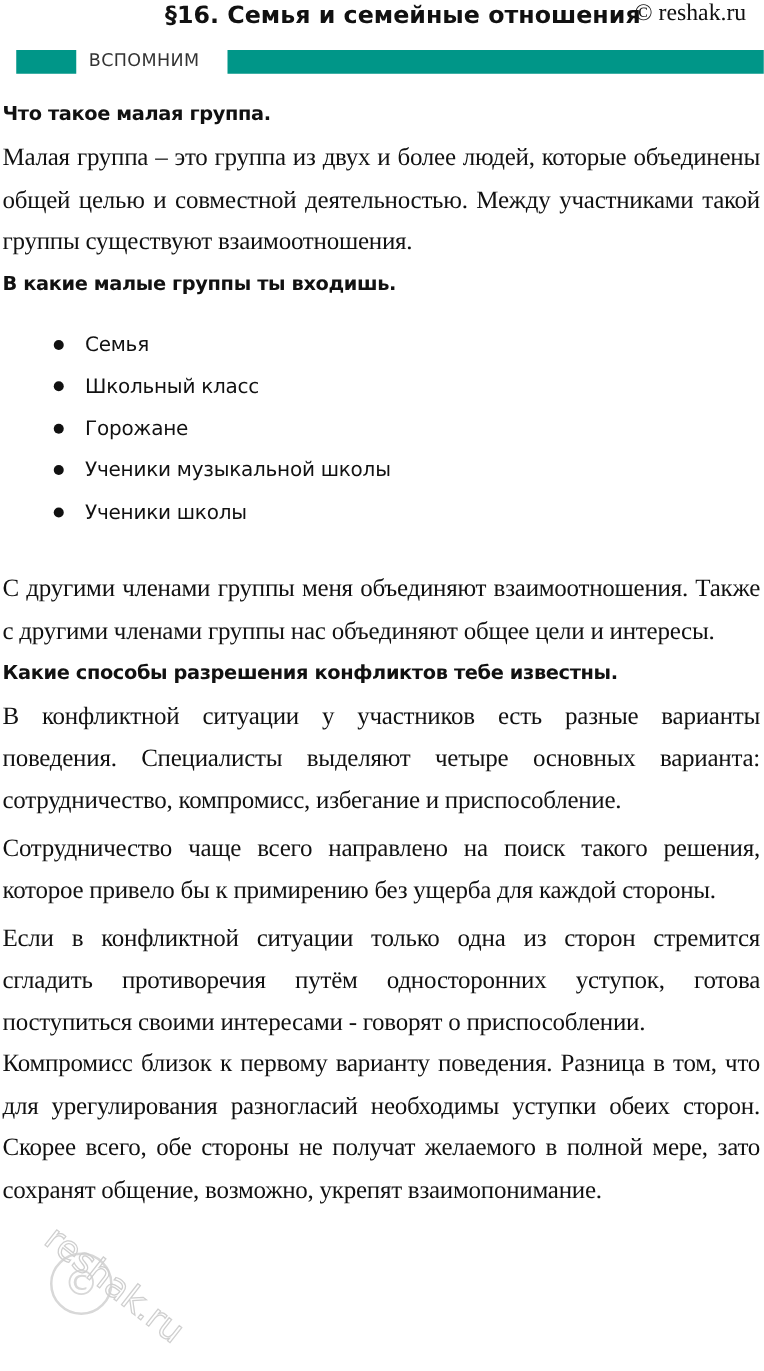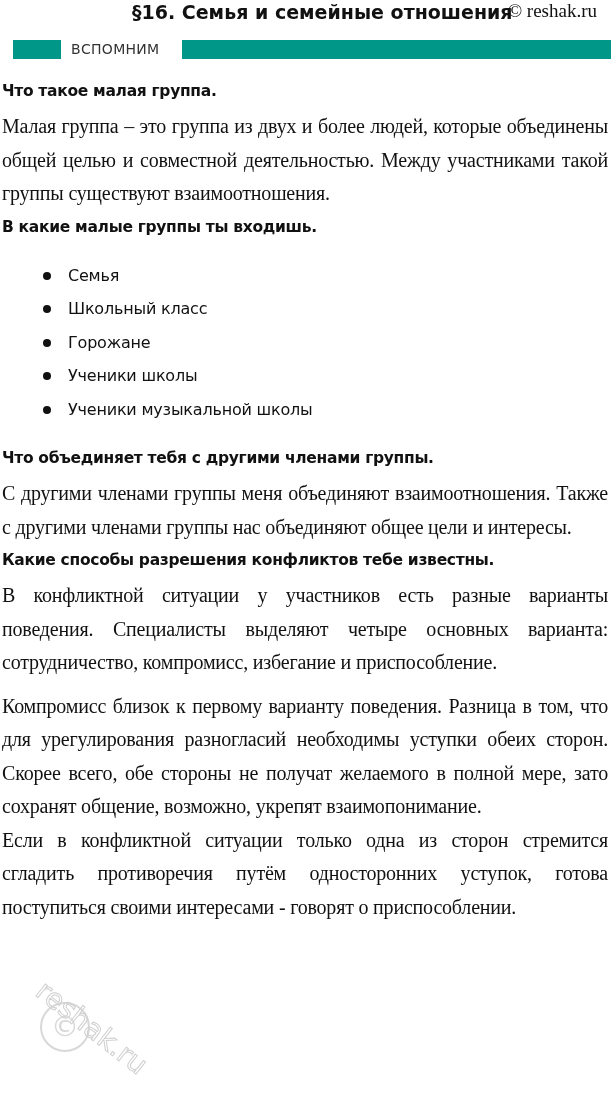--- a/index.html
+++ b/index.html
@@ -179,40 +179,40 @@
   </div>
   <div class="gap-after-p"></div>
 
   <div>
     <p class="q">В какие малые группы ты входишь.</p>
     <div style="height:5px"></div>
     <ul class="groups">
       <li><span class="bullet"></span><span>Семья</span></li>
       <li><span class="bullet"></span><span>Школьный класс</span></li>
       <li><span class="bullet"></span><span>Горожане</span></li>
+      <li><span class="bullet"></span><span>Ученики музыкальной школы</span></li>
       <li><span class="bullet"></span><span>Ученики школы</span></li>
-      <li><span class="bullet"></span><span>Ученики музыкальной школы</span></li>
     </ul>
   </div>
   <div class="gap-after-p"></div>
 
   <div>
-    <p class="q">Что объединяет тебя с другими членами группы.</p>
     <div class="gap-after-q"></div>
     <p class="p">С другими членами группы меня объединяют взаимоотношения. Также с другими членами группы нас объединяют общее цели и интересы.</p>
   </div>
   <div class="gap-after-p"></div>
 
   <div>
     <p class="q">Какие способы разрешения конфликтов тебе известны.</p>
     <div class="gap-after-q"></div>
     <p class="p">В конфликтной ситуации у участников есть разные варианты поведения. Специалисты выделяют четыре основных варианта: сотрудничество, компромисс, избегание и приспособление.</p>
     <div class="gap-after-p"></div>
+    <p class="p">Сотрудничество чаще всего направлено на поиск такого решения, которое привело бы к примирению без ущерба для каждой стороны.</p>
     <div class="gap-after-p"></div>
+    <p class="p">Если в конфликтной ситуации только одна из сторон стремится сгладить противоречия путём односторонних уступок, готова поступиться своими интересами - говорят о приспособлении.</p>
     <p class="p">Компромисс близок к первому варианту поведения. Разница в том, что для урегулирования разногласий необходимы уступки обеих сторон. Скорее всего, обе стороны не получат желаемого в полной мере, зато сохранят общение, возможно, укрепят взаимопонимание.</p>
-    <p class="p">Если в конфликтной ситуации только одна из сторон стремится сгладить противоречия путём односторонних уступок, готова поступиться своими интересами - говорят о приспособлении.</p>
   </div>
 </div>
 
 <div class="watermark">
   <div class="wm-circle">©</div>
   <div class="wm-text">reshak.ru</div>
 </div>
 
 </body></html>

